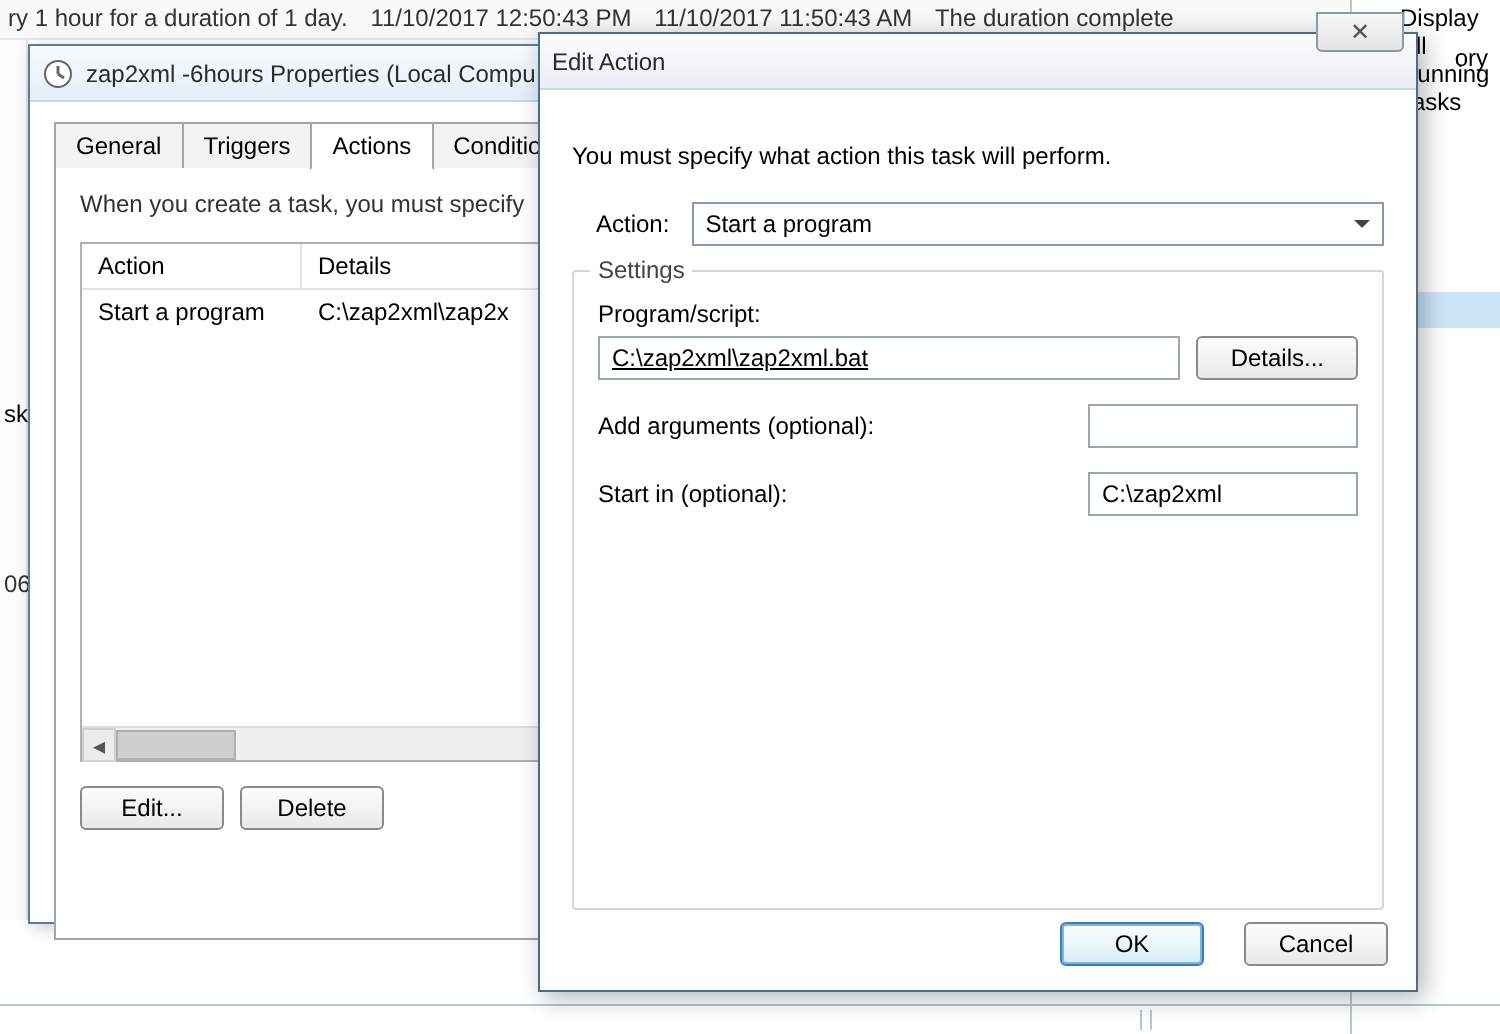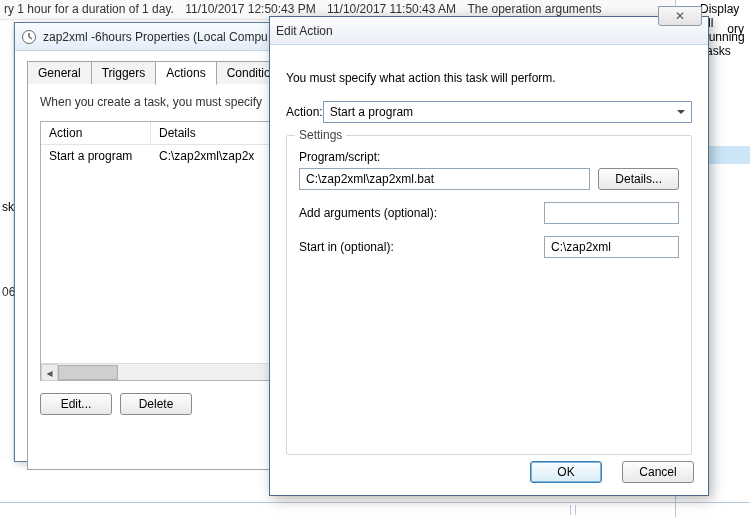--- a/index.html
+++ b/index.html
@@ -47,52 +47,52 @@
   .btn-row { display: flex; gap: 8px; margin-top: 12px; }
   .btn { padding: 3px 16px; min-width: 72px; background: linear-gradient(#fdfdfd,#e9e9e9); border: 1px solid #8a8a8a; border-radius: 3px; cursor: pointer; text-align: center; }
   
   
   .win-edit { position: absolute; left: 269px; top: 16px; width: 440px; height: 480px; background: #fff; border: 1px solid #4b6b8f; box-shadow: 3px 3px 12px rgba(0,0,0,0.3); }
   .win-edit .titlebar { background: linear-gradient(#fcfcfd,#eaeef5); }
   .close-btn { position: absolute; right: 6px; top: -11px; width: 44px; height: 20px; background: linear-gradient(#f7f7f7,#e4e4e4); border: 1px solid #8a9aab; border-radius: 0 0 3px 3px; display: flex; align-items: center; justify-content: center; cursor: pointer; font-size: 10px; color: #555; }
   
   .edit-body { padding: 26px 16px; }
   .edit-desc { margin-bottom: 16px; }
-  .row-action { display: flex; align-items: center; gap: 0; margin-bottom: 12px; }
+  .row-action { display: flex; align-items: center; gap: 11px; margin-bottom: 12px; margin-left: 12px; }
   .row-action label { }
   .dropdown { flex: 1; height: 22px; border: 1px solid #7e9cb9; background: #fff; display: flex; align-items: center; padding: 0 6px; position: relative; cursor: pointer; }
   .dropdown::after { content: ''; position: absolute; right: 6px; top: 8px; border: 4px solid transparent; border-top-color: #444; }
   
   .fieldset { border: 1px solid #d6d6d6; border-radius: 2px; padding: 14px 12px 12px 12px; position: relative; height: 320px; }
   .legend { position: absolute; top: -8px; left: 8px; background: #fff; padding: 0 4px; color: #444; }
   .fld-row { margin-bottom: 10px; }
   .fld-row label { display: block; margin-bottom: 4px; }
   .program-row { display: flex; gap: 8px; align-items: center; }
   .input { height: 22px; border: 1px solid #96a7b8; padding: 2px 6px; background: #fff; }
-  .program-row .input { flex: 1; }
+  .program-row .input { flex: 1; text-decoration: underline; }
   .arg-row, .start-row { display: flex; justify-content: space-between; align-items: center; margin-bottom: 10px; margin-top: 12px; }
   .arg-row .input, .start-row .input { width: 135px; }
   
   .dialog-btns { position: absolute; right: 14px; bottom: 12px; display: flex; gap: 20px; }
   .btn.focus { border: 1px solid #3c7fb1; box-shadow: 0 0 0 1px #7eb4e1 inset; background: linear-gradient(#fafeff,#d9edf8); }
   
   .bg-bottom-border { position: absolute; left: 0; right: 0; bottom: 14px; height: 1px; background: #b8c7d4; }
   .bg-bottom-tick { position: absolute; left: 570px; bottom: 2px; width: 6px; height: 10px; border-left: 1px solid #b8c7d4; border-right: 1px solid #b8c7d4; }
   
   svg.icon-clock circle { fill: #fff; stroke: #666; }
   svg.icon-clock line { stroke: #666; stroke-width: 1.5; }
 </style>
 </head>
 <body>
 
 <div class="bg-row">
   <span class="bg-col">ry 1 hour for a duration of 1 day.</span>
   <span class="bg-col">11/10/2017 12:50:43 PM</span>
   <span class="bg-col">11/10/2017 11:50:43 AM</span>
-  <span class="bg-col">The operation arguments</span>
+  <span class="bg-col">The duration complete</span>
 </div>
 <div class="bg-side">
   <span class="bg-side-label">sk</span>
   <span class="bg-num">06</span>
 </div>
 <div class="bg-right-panel">
   <div class="bg-row-highlight"></div>
   <div class="bg-actions-item">
     <span class="bg-icon">
       <svg width="16" height="16">

